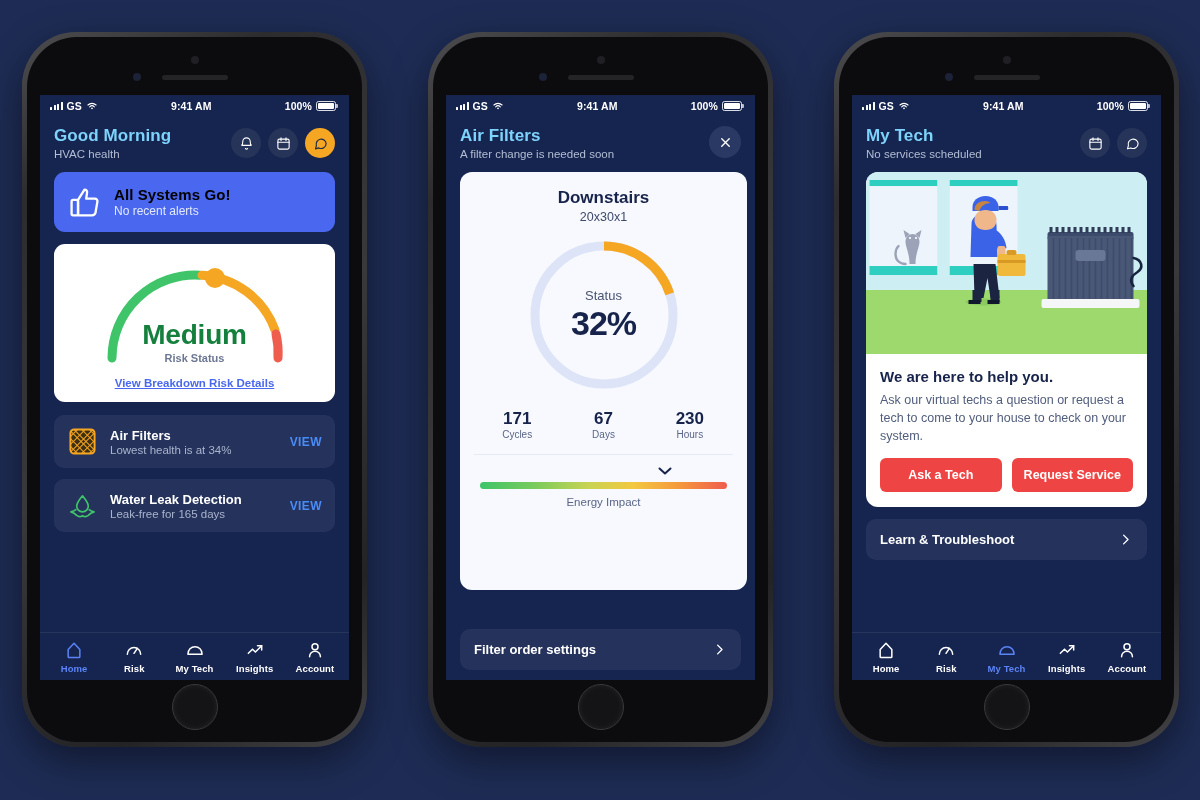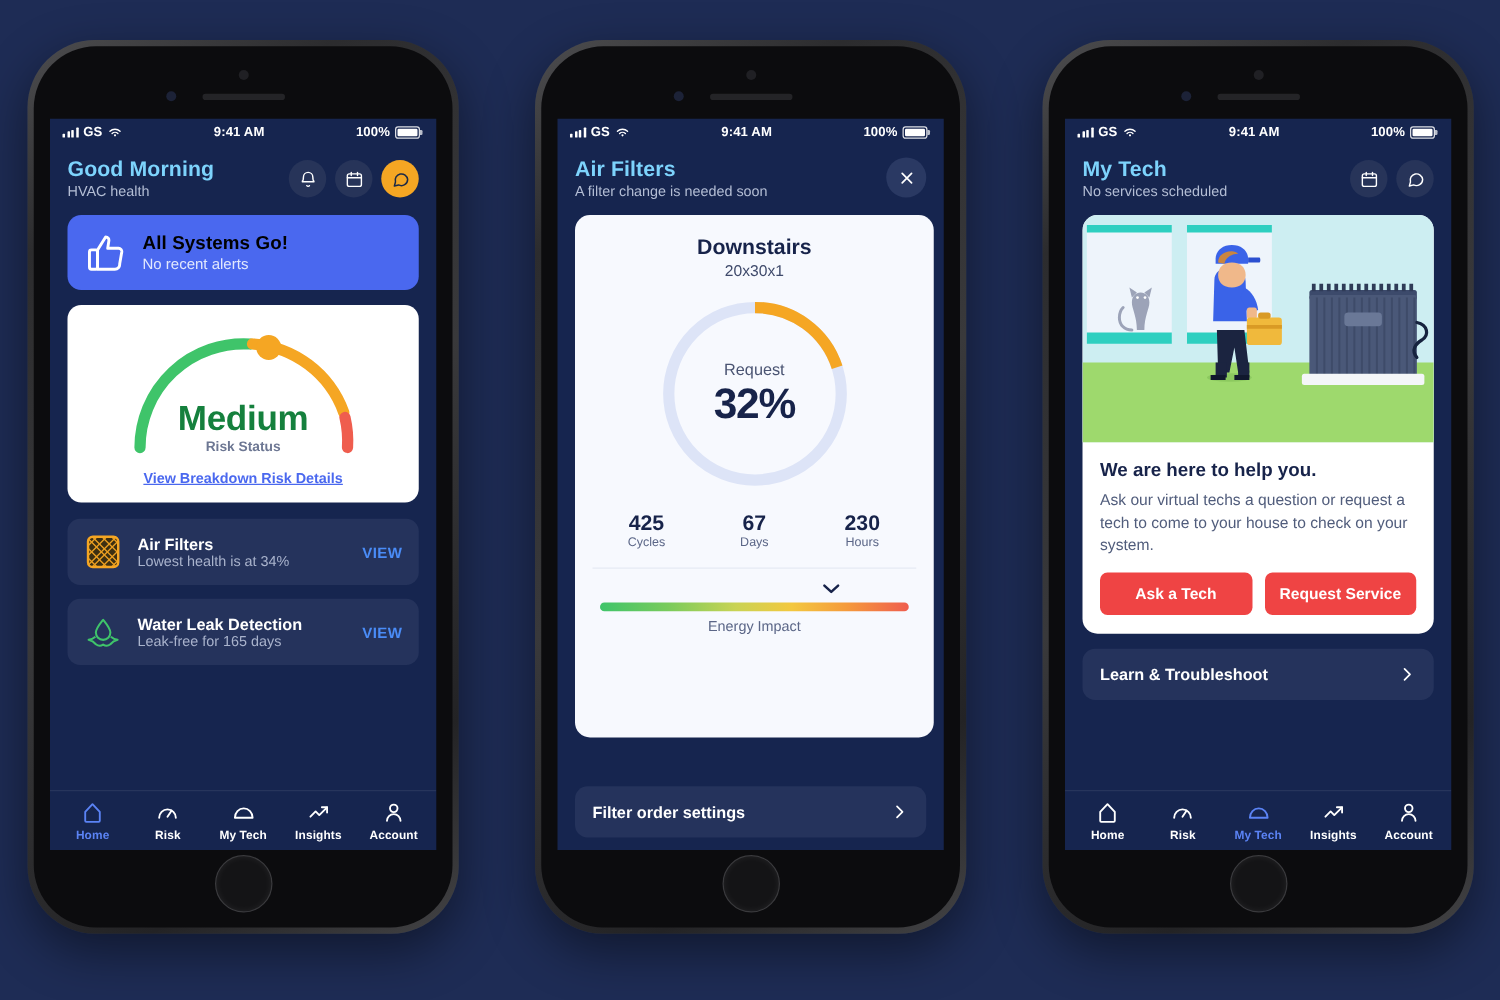--- a/index.html
+++ b/index.html
@@ -420,28 +420,28 @@
             <div class="filter-card">
               <div class="fc-title">Downstairs</div>
               <div class="fc-sub">20x30x1</div>
 
               <div class="donut">
                 <svg viewBox="0 0 158 158">
                   <circle cx="79" cy="79" r="69" fill="none" stroke="#dde4f7" stroke-width="9"></circle>
                   <circle cx="79" cy="79" r="69" fill="none" stroke="#f5a623" stroke-width="9" stroke-dasharray="86.7 346.8" stroke-dashoffset="0"></circle>
                 </svg>
                 <div class="donut-txt">
-                  <div class="donut-l">Request</div>
+                  <div class="donut-l">Status</div>
                   <div class="donut-v">32%</div>
                 </div>
               </div>
 
               <div class="stats">
                 <div class="stat">
-                  <div class="stat-v">425</div>
+                  <div class="stat-v">171</div>
                   <div class="stat-l">Cycles</div>
                 </div>
                 <div class="stat">
                   <div class="stat-v">67</div>
                   <div class="stat-l">Days</div>
                 </div>
                 <div class="stat">
                   <div class="stat-v">230</div>
                   <div class="stat-l">Hours</div>
                 </div>

